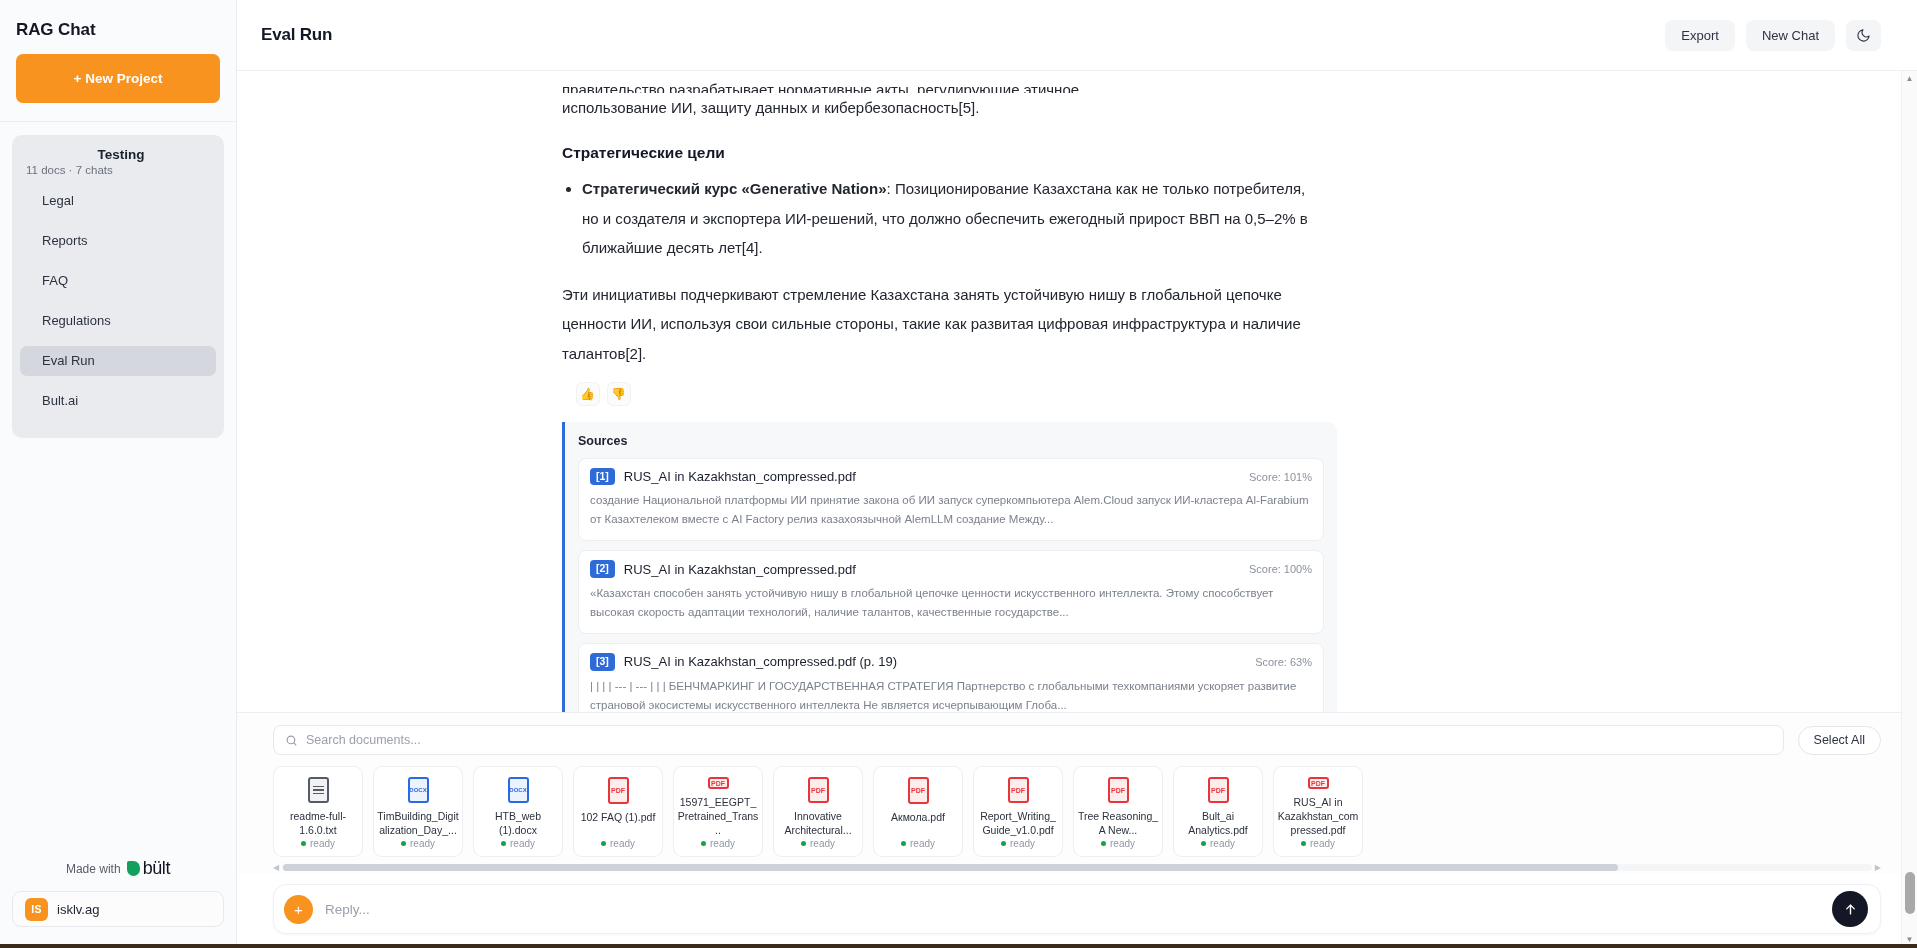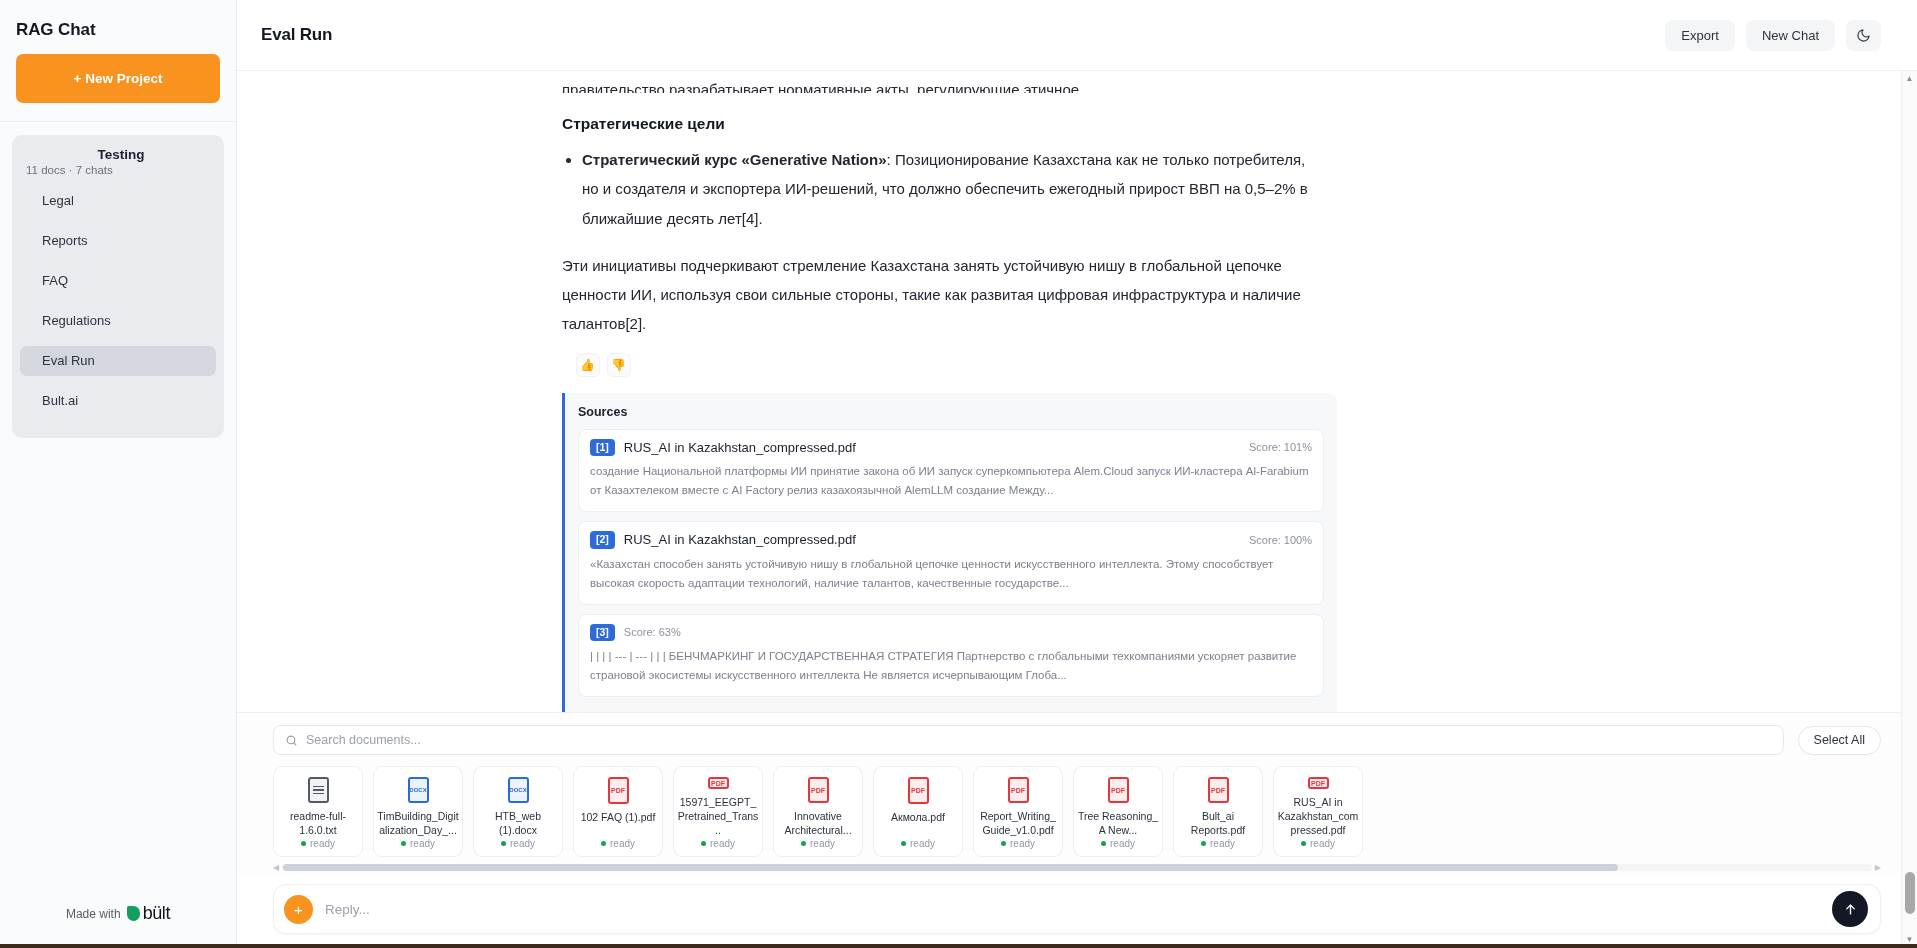--- a/index.html
+++ b/index.html
@@ -268,20 +268,24 @@
 
     <div class="made-with">
       <span class="made-with-text">Made with</span>
       <span class="built-logo">
         <span class="built-drop"></span>
         <span class="built-word">bült</span>
       </span>
     </div>
 
     <div class="sb-bottom">
+      <div class="sb-btn user">
+        <span class="avatar">IS</span>
+        <span class="lbl">isklv.ag</span>
+      </div>
     </div>
   </aside>
 
   <section class="main">
 
     <header class="topbar">
       <div class="page-title">Eval Run</div>
       <div class="top-actions">
         <button class="ghost-btn">Export</button>
         <button class="ghost-btn">New Chat</button>
@@ -290,20 +294,21 @@
             <path d="M21 12.79A9 9 0 1 1 11.21 3 7 7 0 0 0 21 12.79z"></path>
           </svg>
         </button>
       </div>
     </header>
 
     <div class="chat-area">
       <div class="chat-inner">
         <div class="msg">
           <div class="cut-line">правительство разрабатывает нормативные акты, регулирующие этичное</div>
+          <p>использование ИИ, защиту данных и кибербезопасность[5].</p>
           <h3>Стратегические цели</h3>
           <ul>
             <li><b>Стратегический курс «Generative Nation»</b><span>: Позиционирование Казахстана как не только потребителя, но и создателя и экспортера ИИ-решений, что должно обеспечить ежегодный прирост ВВП на 0,5–2% в ближайшие десять лет[4].</span></li>
           </ul>
           <p class="para2">Эти инициативы подчеркивают стремление Казахстана занять устойчивую нишу в глобальной цепочке ценности ИИ, используя свои сильные стороны, такие как развитая цифровая инфраструктура и наличие талантов[2].</p>
           <div class="feedback">
             <button class="fb-btn">👍</button>
             <button class="fb-btn">👎</button>
           </div>
         </div>
@@ -325,20 +330,21 @@
               <span class="src-badge">[2]</span>
               <span class="src-name">RUS_AI in Kazakhstan_compressed.pdf</span>
               <span class="src-score">Score: 100%</span>
             </div>
             <div class="src-snippet">«Казахстан способен занять устойчивую нишу в глобальной цепочке ценности искусственного интеллекта. Этому способствует высокая скорость адаптации технологий, наличие талантов, качественные государстве...</div>
           </div>
 
           <div class="src-card">
             <div class="src-head">
               <span class="src-badge">[3]</span>
+              <span class="src-name">RUS_AI in Kazakhstan_compressed.pdf (p. 19)</span>
               <span class="src-score">Score: 63%</span>
             </div>
             <div class="src-snippet">| | | | --- | --- | | | БЕНЧМАРКИНГ И ГОСУДАРСТВЕННАЯ СТРАТЕГИЯ Партнерство с глобальными техкомпаниями ускоряет развитие страновой экосистемы искусственного интеллекта Не является исчерпывающим Глоба...</div>
           </div>
         </div>
       </div>
     </div>
 
     <div class="docpicker">
       <div class="dp-row1">
@@ -425,21 +431,21 @@
             <div class="chip">
               <div class="fileicon pdf">PDF</div>
               <div class="chip-name">Tree Reasoning_ A New...</div>
               <div class="chip-status">
                 <span class="dot"></span>
                 <span class="st">ready</span>
               </div>
             </div>
             <div class="chip">
               <div class="fileicon pdf">PDF</div>
-              <div class="chip-name">Bult_ai Reports.pdf</div>
+              <div class="chip-name">Bult_ai Analytics.pdf</div>
               <div class="chip-status">
                 <span class="dot"></span>
                 <span class="st">ready</span>
               </div>
             </div>
             <div class="chip">
               <div class="fileicon pdf">PDF</div>
               <div class="chip-name">RUS_AI in Kazakhstan_compressed.pdf</div>
               <div class="chip-status">
                 <span class="dot"></span>

